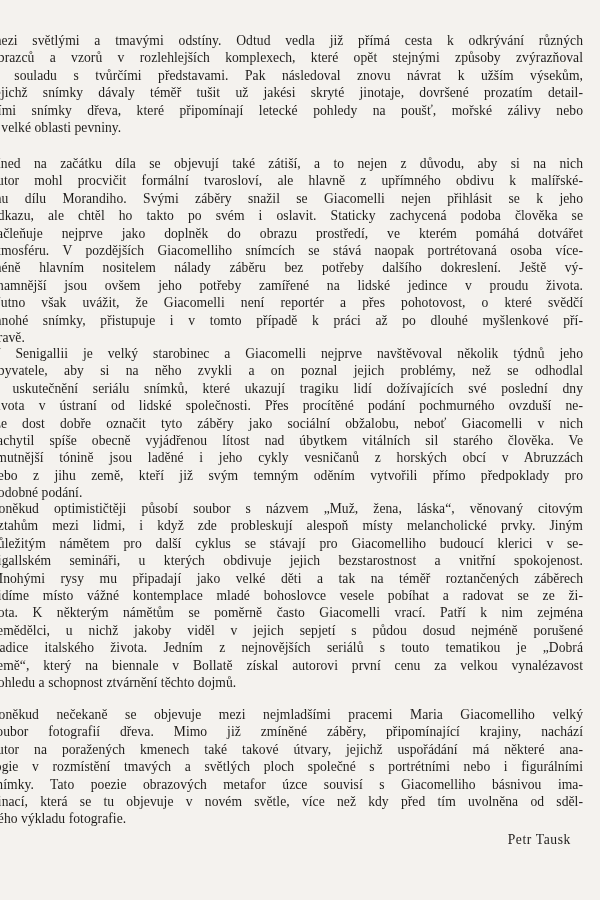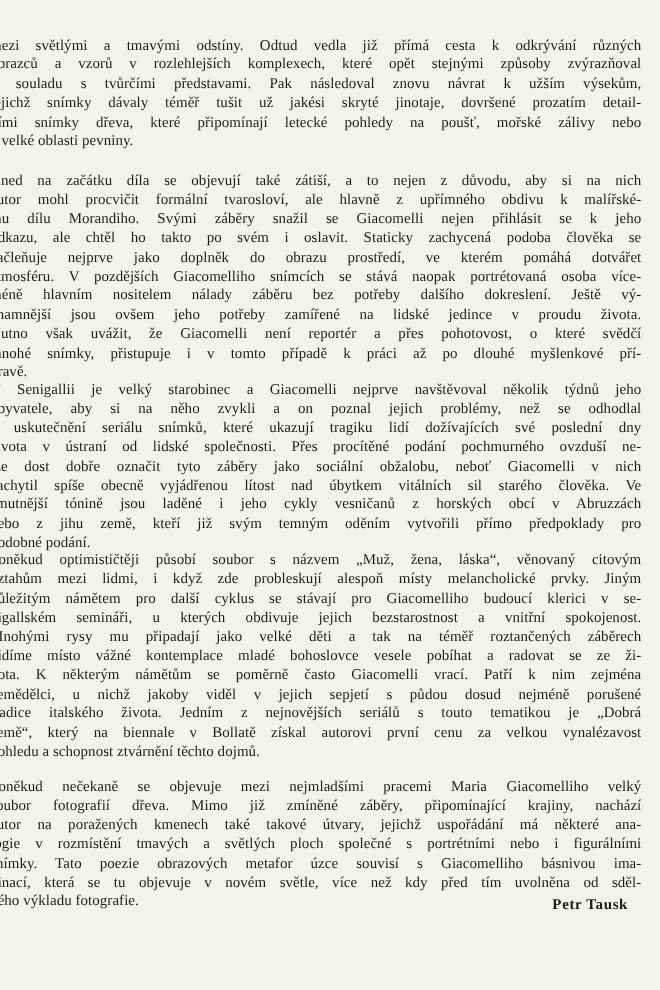--- a/index.html
+++ b/index.html
@@ -35,26 +35,25 @@
       white-space: nowrap;
       text-align: justify;
       text-align-last: justify;
       height: 17.4px;
     }
     .line.last {
       text-align-last: left;
     }
     .signature {
       position: absolute;
-      top: 813px;
+      top: 831px;
       right: 12px;
       font-size: 13.6px;
       line-height: 17px;
       letter-spacing: 0.6px;
-      font-weight: bold;
     }
   </style>
 </head>
 <body>
 
 <div class="page">
 
   <div class="para" style="top:32px;">
     <span class="line">mezi světlými a tmavými odstíny. Odtud vedla již přímá cesta k odkrývání různých</span>
     <span class="line">obrazců a vzorů v rozlehlejších komplexech, které opět stejnými způsoby zvýrazňoval</span>

